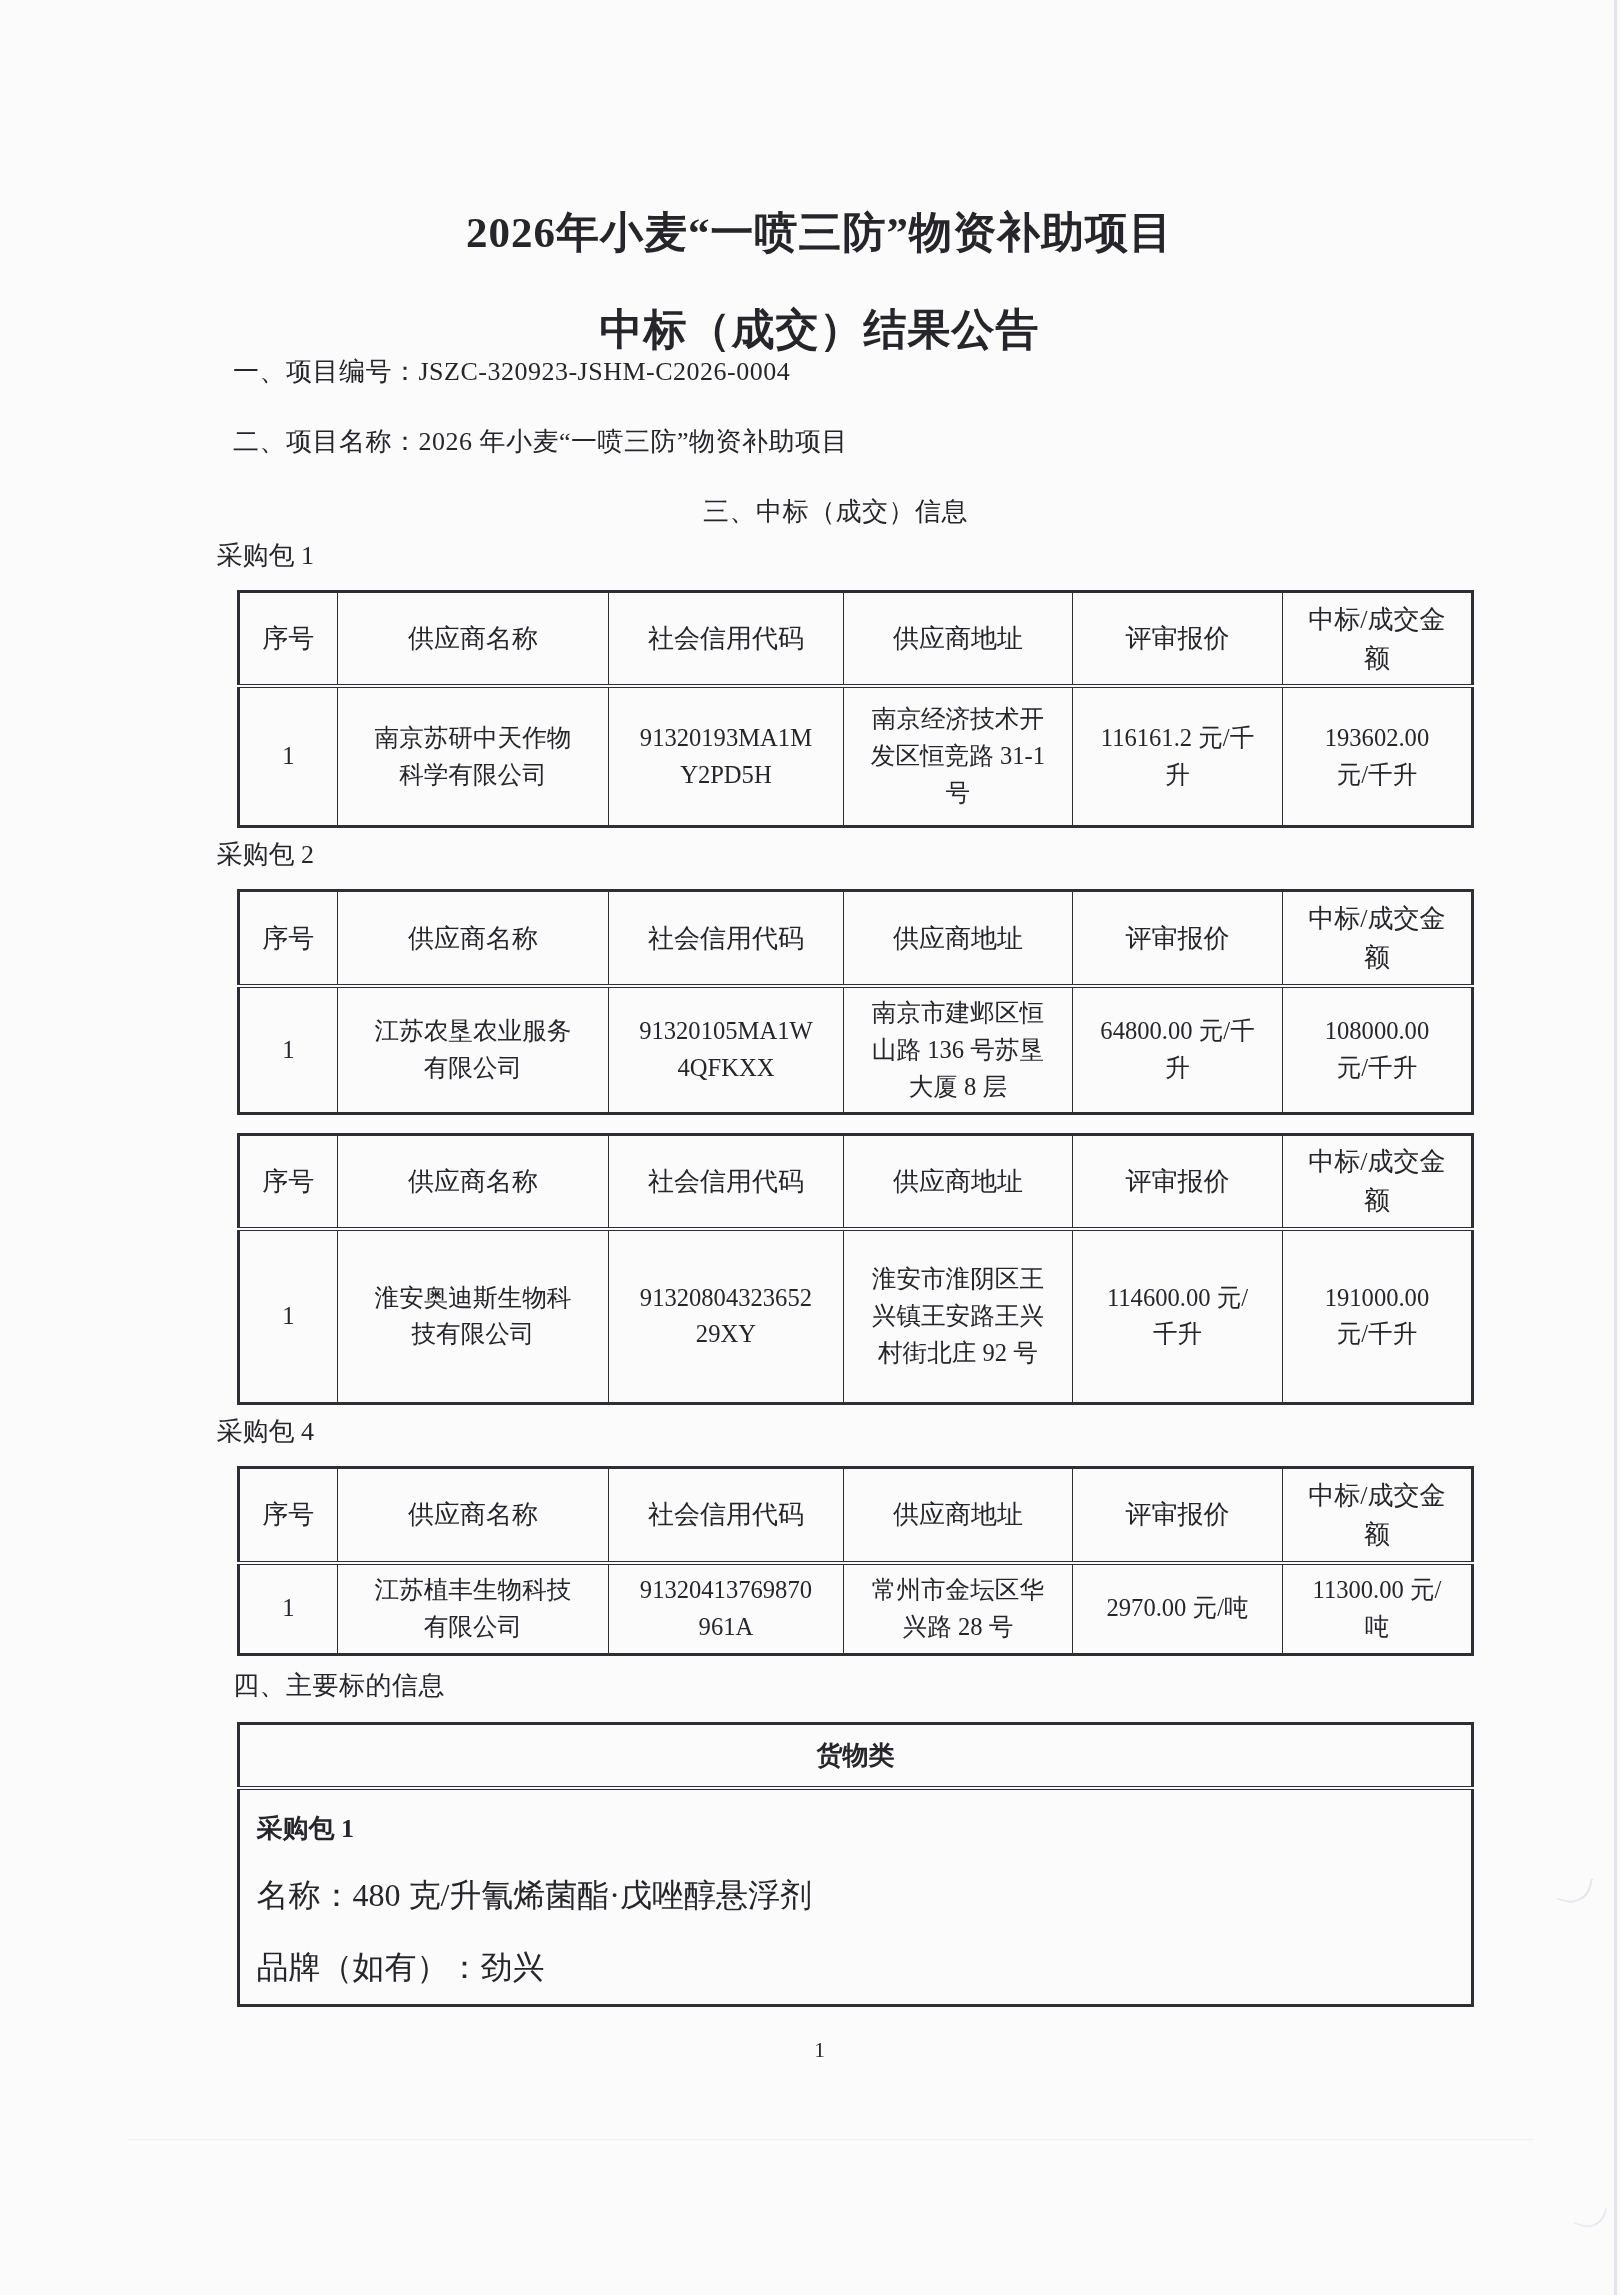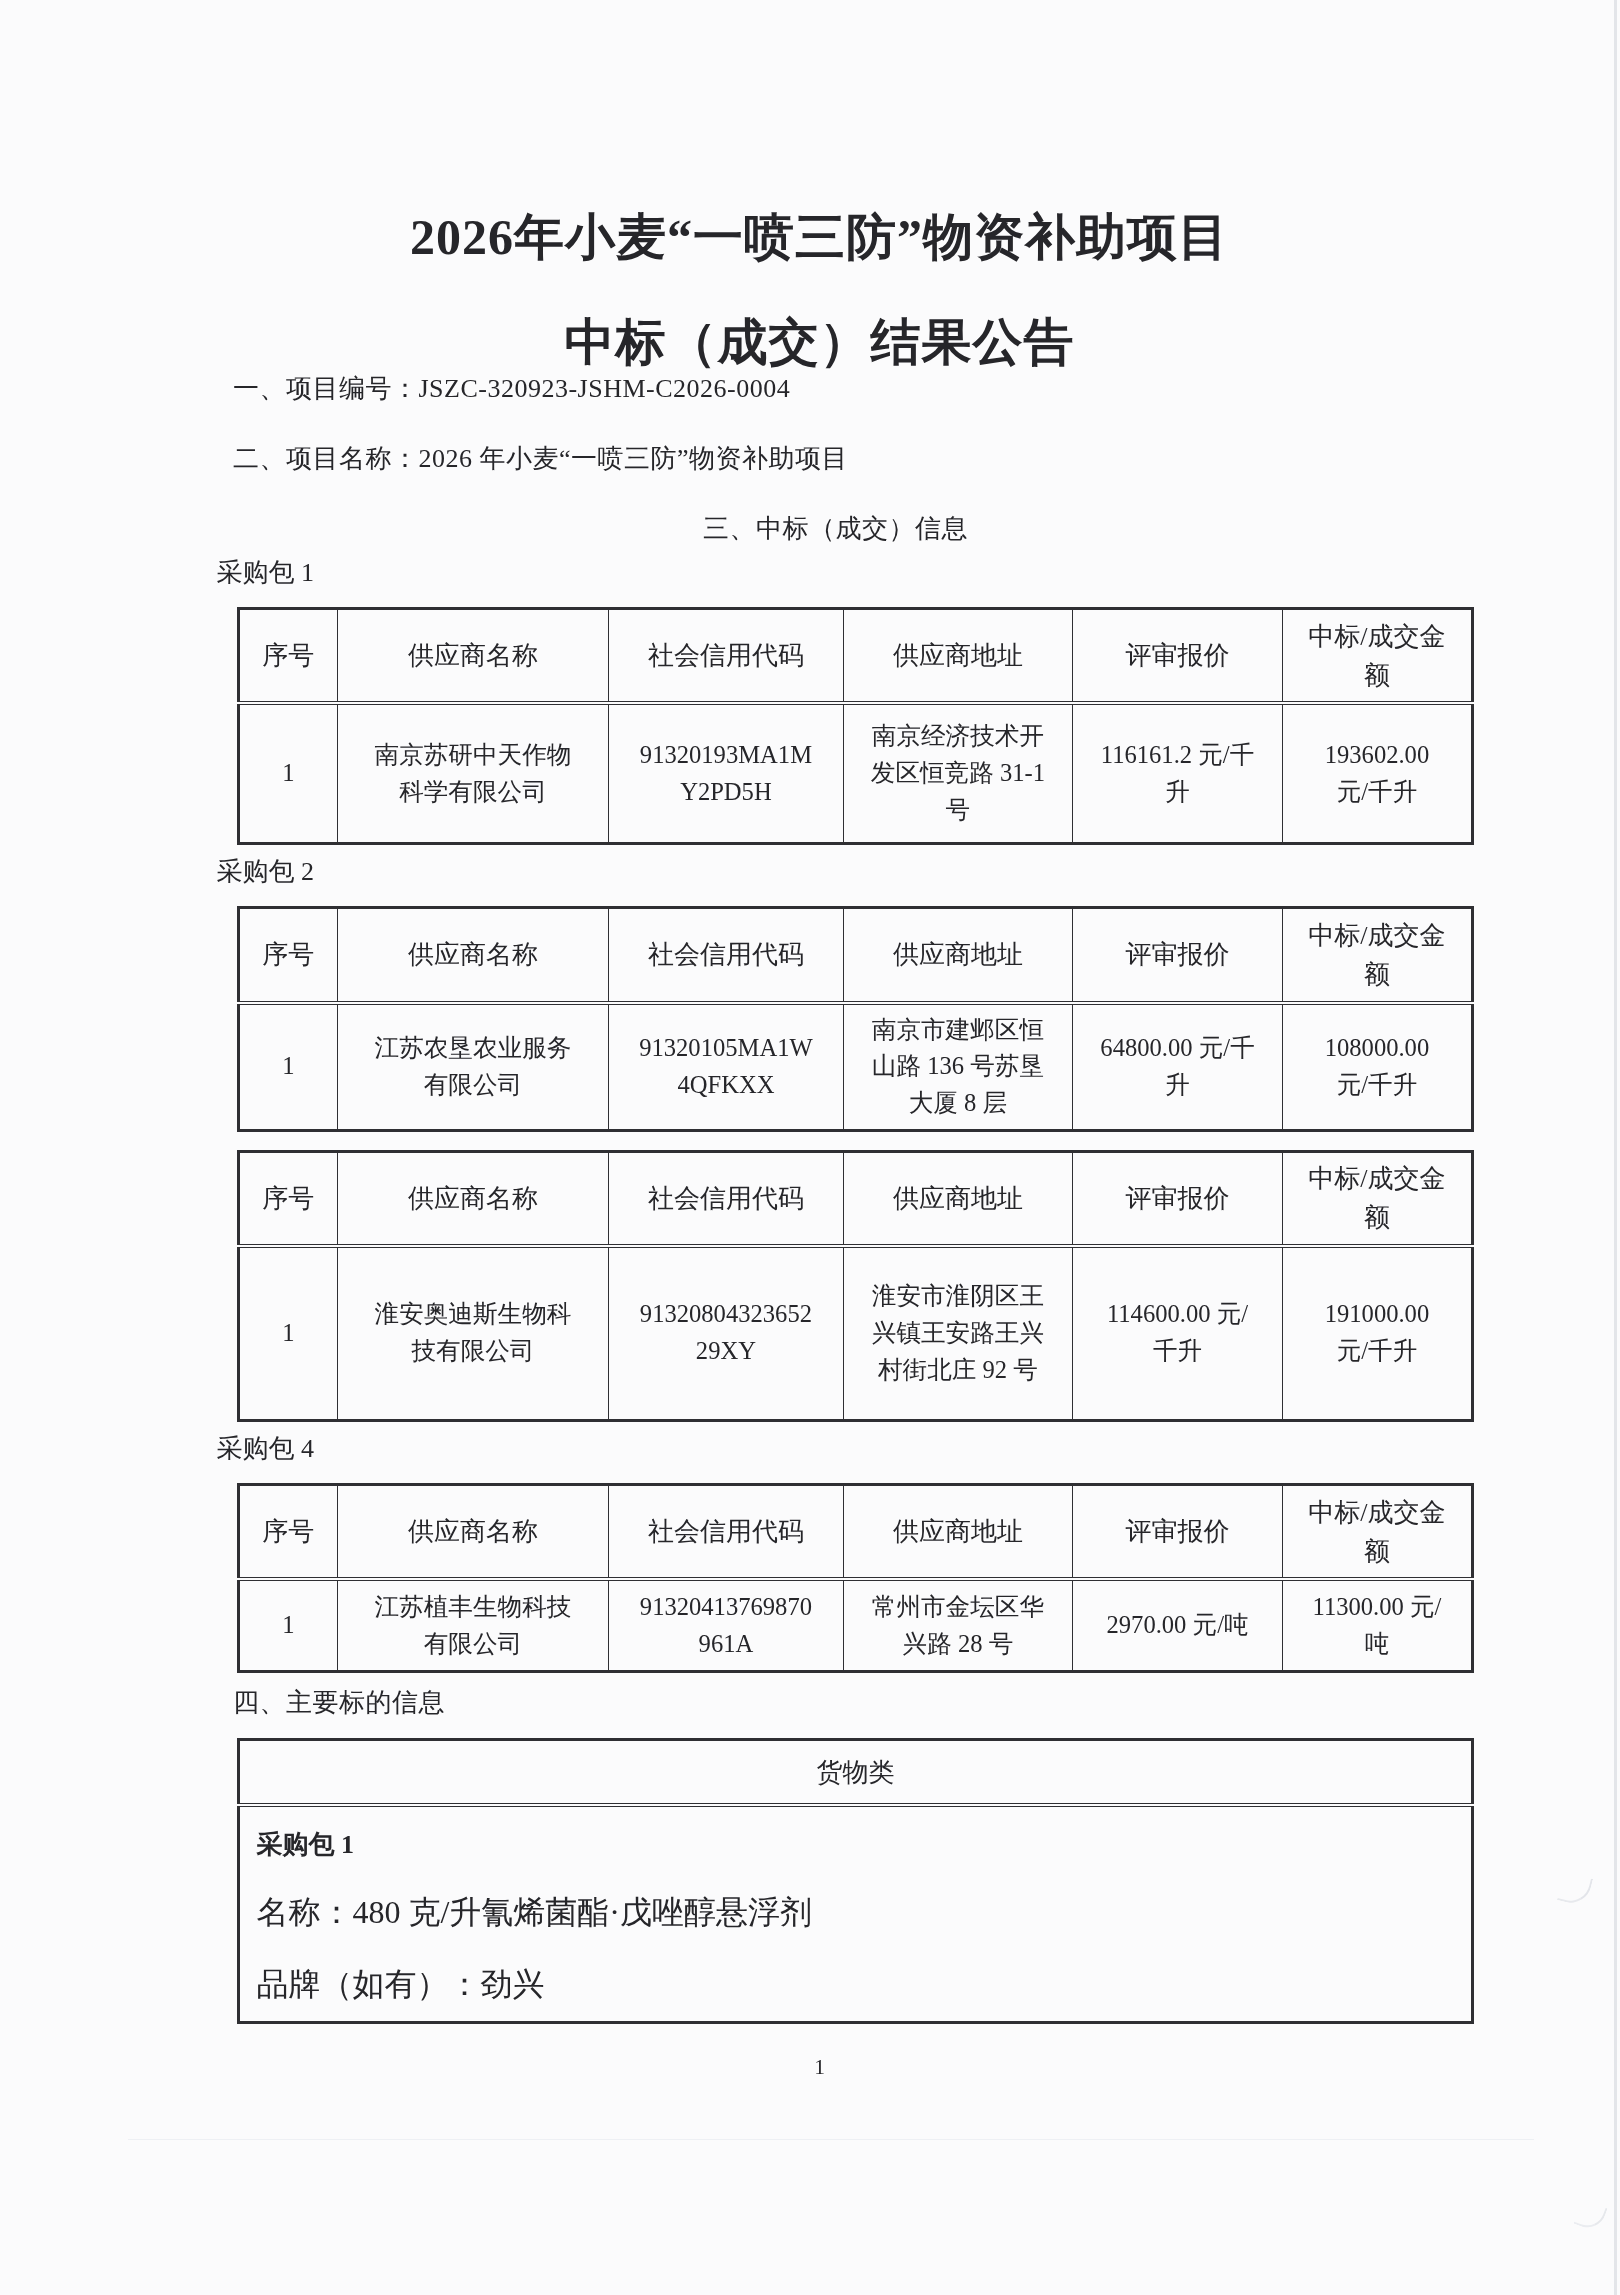--- a/index.html
+++ b/index.html
@@ -12,21 +12,21 @@
   }
   .page {
     position: relative;
     width: 1621px; height: 2295px;
     padding: 0 183px 0 201px;
     overflow: hidden;
   }
   
   .title {
     margin: 0; text-align: center;
-    font-size: 50px; font-weight: 700;
+    font-size: 43px; font-weight: 700;
     line-height: 1.2; letter-spacing: 1px;
   }
   .title1 { margin-top: 207px; }
   .title2 { margin-top: 45px; }
   
   .section {
     margin: 0 0 0 32px;
     font-size: 26px; line-height: 1.3;
     letter-spacing: 0.5px;
   }
@@ -67,21 +67,21 @@
   .c-amount { width: 15.4%; }
   .t1 td { height: 140px; }
   .t2 td { height: 128px; }
   .t3 td { height: 174px; }
   .t4 td { height: 92px; }
   
   .goods-table { margin-top: 18.4px; border: 3.1px solid #2f2f33; }
   .goods-table th, .goods-table td { border: 1.5px solid #2f2f33; }
   .goods-table thead th {
     border-bottom: 4.6px double #2f2f33;
-    height: 65px; font-size: 26px; font-weight: 400;
+    height: 65px; font-size: 26px; font-weight: 700;
     text-align: center; vertical-align: middle; padding: 0;
   }
   .goods-table td {
     height: 208px; padding: 15.4px 16.4px;
     text-align: left; vertical-align: top;
   }
   .g-pkg  { margin: 6.1px 0 0; font-size: 26px; font-weight: 700; line-height: 1.3; }
   .g-line { margin: 30px 0 0; font-size: 32px; font-weight: 400; line-height: 1.3; }
   
   .footer { margin-top: 31px; text-align: center; font-size: 21.5px; }

